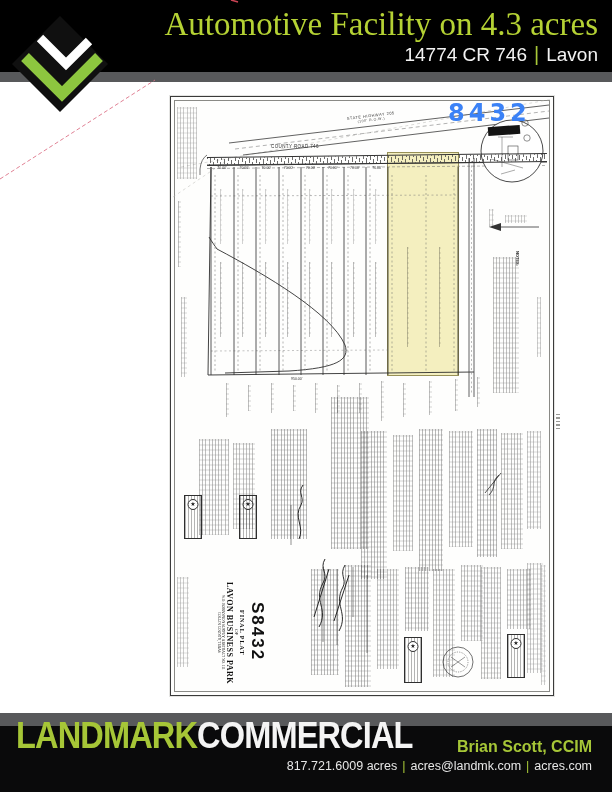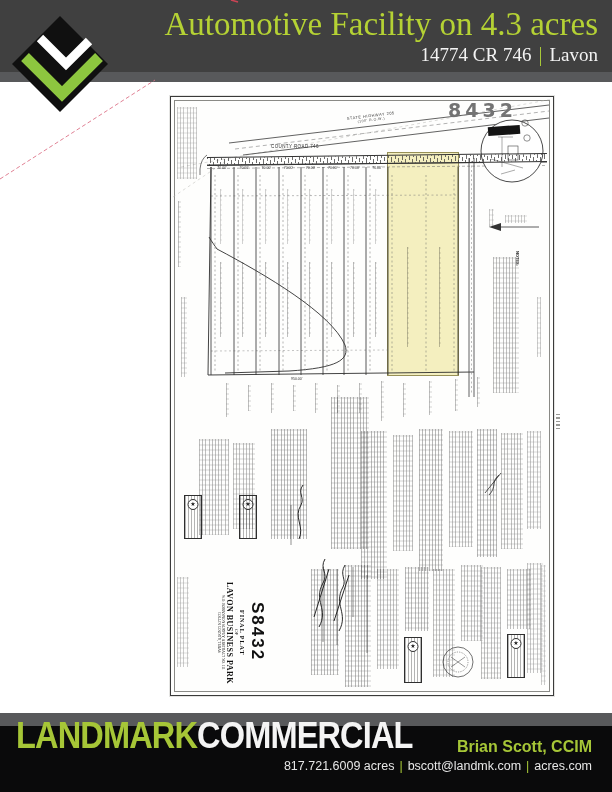--- a/index.html
+++ b/index.html
@@ -1,43 +1,43 @@
 <!DOCTYPE html>
 <html><head>
 <meta charset="utf-8">
 <style>
   html,body{margin:0;padding:0;}
   body{width:612px;height:792px;position:relative;overflow:hidden;background:#fff;
        font-family:"Liberation Sans",sans-serif;}
 
   
-  .topbar{position:absolute;left:0;top:0;width:612px;height:72px;background:#404040;}
+  .topbar{position:absolute;left:0;top:0;width:612px;height:72px;background:#000000;}
   .title{position:absolute;right:14px;top:6px;font-family:"Liberation Serif",serif;
          font-size:33px;color:#b5d234;white-space:nowrap;}
-  .subtitle{position:absolute;right:14px;top:43px;font-family:Liberation Serif, serif;
+  .subtitle{position:absolute;right:14px;top:43px;font-family:Liberation Sans, sans-serif;
             font-size:19px;color:#f3f3f3;white-space:nowrap;margin-left:20px;}
   .subtitle .sep{color:#a8c838;margin:0 7px;font-size:20px;}
   .gray-stripe{position:absolute;left:0;width:612px;background:#58595b;}
   .stripe-top{top:72px;height:10px;}
   .stripe-bottom{top:713px;height:13px;}
 
   .logo{position:absolute;left:10px;top:14px;width:100px;height:100px;z-index:5;}
 
   
   .redline-svg{position:absolute;left:0;top:0;width:612px;height:792px;pointer-events:none;z-index:2;}
 
   
   .plat{position:absolute;left:170px;top:96px;width:382px;height:598px;background:#fefefd;
         border:1px solid #3a3a3a;box-shadow:0 0 0 1px #e4e4e2;}
   .plat-inner{position:absolute;left:3px;top:3px;width:374px;height:590px;border:0.5px solid #8a8a86;}
   .plat-svg{position:absolute;left:0;top:0;width:382px;height:598px;}
   .highlight{position:absolute;left:217px;top:56px;width:70px;height:222px;
              background:#f4eeba;outline:0.8px solid #8f8749;opacity:.92;}
-  .sheet-number{position:absolute;left:277px;top:2px;font-size:19px;font-weight:600;
-                letter-spacing:4px;color:#737373;font-family:"DejaVu Sans",sans-serif;}
+  .sheet-number{position:absolute;left:277px;top:2px;font-size:24px;font-weight:600;
+                letter-spacing:4px;color:#3b82f6;font-family:"DejaVu Sans",sans-serif;}
   .hwy-label{position:absolute;left:150px;top:17px;width:100px;text-align:center;color:#444;
              transform:rotate(-7deg);font-size:4px;letter-spacing:.5px;line-height:4px;}
   .hwy-row{font-size:3.5px;}
   .cr-label{position:absolute;left:100px;top:47px;font-size:4.5px;color:#333;letter-spacing:.4px;}
   .dims-row{position:absolute;left:40px;top:69px;width:177px;height:8px;overflow:visible;}
   .dims-inner{width:354px;display:flex;justify-content:space-around;
               transform:scale(.5);transform-origin:0 0;font-size:7px;color:#333;}
   .bottom-dim{position:absolute;left:120px;top:280px;font-size:7px;color:#333;
               transform:scale(.5);transform-origin:0 0;}
   .road-band{position:absolute;left:36px;top:58px;width:340px;height:7px;
@@ -294,14 +294,14 @@
 
 <div class="pencil-mark"></div>
 
 <div class="gray-stripe stripe-bottom"></div>
 <div class="footer-bar"></div>
 <div class="brand">
   <span class="green">LANDMARK</span><span class="white">COMMERCIAL</span>
 </div>
 <div class="agent">Brian Scott, CCIM</div>
 <div class="contact">
-  <span>817.721.6009 acres</span><span class="sep">|</span><span>bscott@landmk.com</span><span class="sep">|</span><span>acres.com</span>
+  <span>817.721.6009 acres</span><span class="sep">|</span><span>acres@landmk.com</span><span class="sep">|</span><span>acres.com</span>
 </div>
 
 </body></html>

